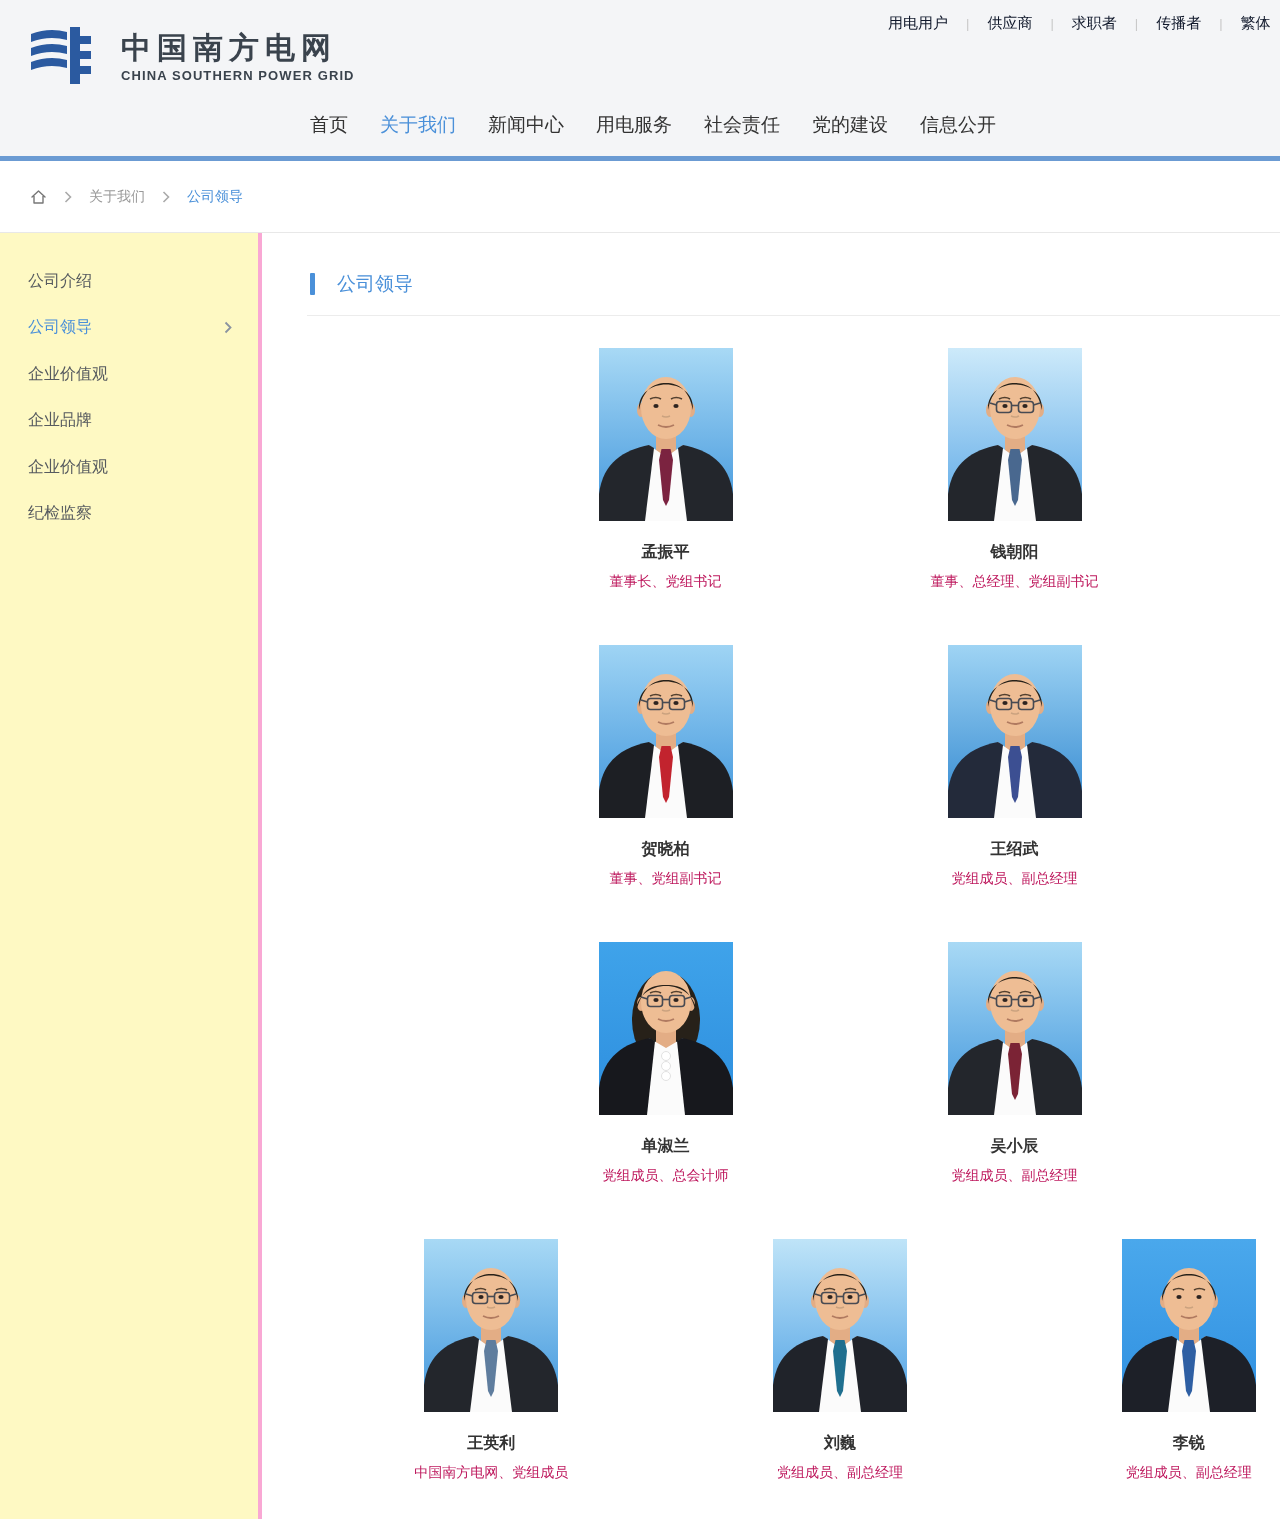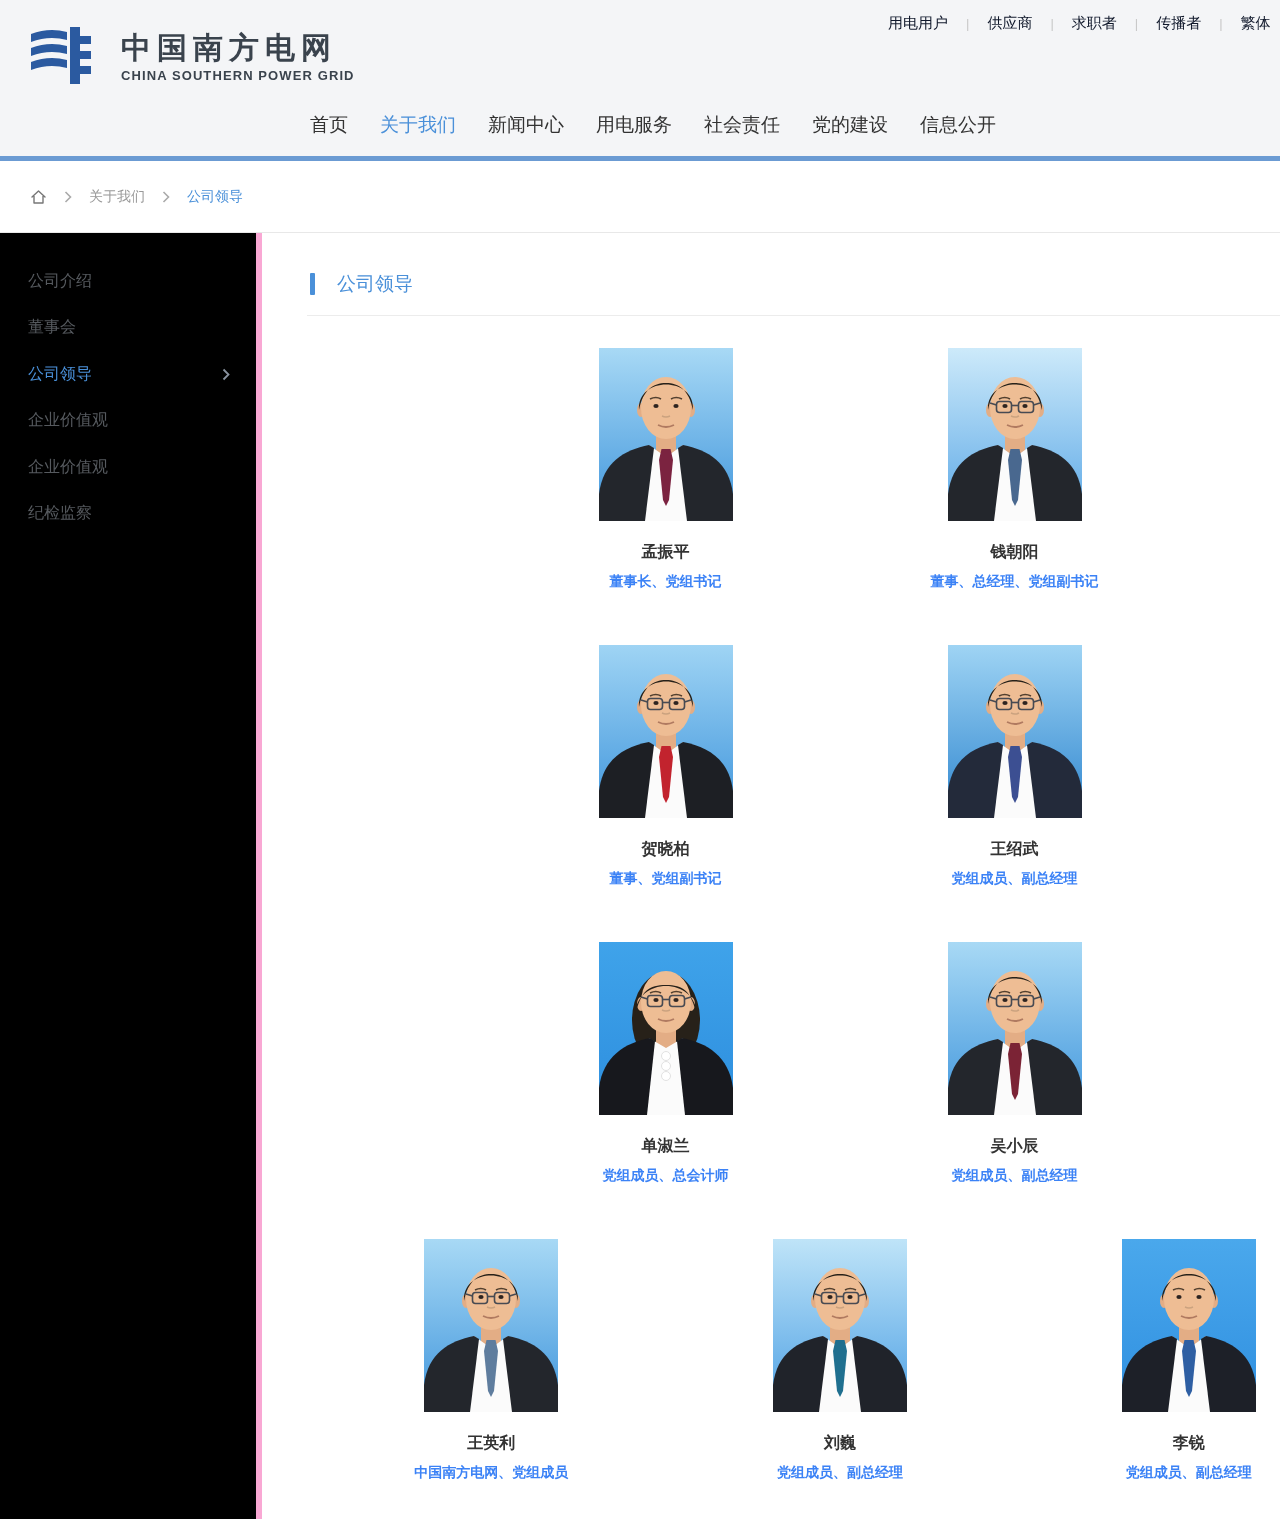--- a/index.html
+++ b/index.html
@@ -26,40 +26,40 @@
 
   
   .crumbs { position:absolute; left:30px; top:188px; display:flex; align-items:center; gap:17px;
             font-size:14px; color:#999; }
   .crumb-link { color:#999; cursor:pointer; text-decoration:none; }
   .crumb-cur { color:#4a90d9; cursor:pointer; text-decoration:none; }
   .crumb-divider { position:absolute; left:0; top:232px; width:1460px; height:1px; background:#e8e8e8; }
 
   
   .sidebar { position:absolute; left:0; top:233px; width:262px; height:1286px;
-             border-right:6px solid #f9a8d4; padding-top:25px; background:#000000; }
+             border-right:4px solid #f9a8d4; padding-top:25px; background:#fef9c3; }
   .side-item { height:46.5px; display:flex; align-items:center; justify-content:space-between;
                padding:0 26px 0 28px; font-size:16px; color:#565a5f; cursor:pointer; }
   .side-item span { color:inherit; }
   .side-item.active { color:#4a90d9; }
 
   
   .main { position:absolute; left:262px; top:233px; width:1198px; height:1286px; }
   .title-row { position:absolute; left:48px; top:38px; display:flex; align-items:center; gap:22px; }
   .tbar { width:5px; height:22px; background:#4a90d9; border-radius:1px; }
   .title-text { font-size:19px; color:#4a90d9; font-weight:500; }
   .title-divider { position:absolute; left:45px; top:82px; width:1110px; height:1px; background:#ececec; }
 
   .grid { position:absolute; left:55px; top:115px; width:1046px; }
   .leader-row { display:flex; justify-content:center; margin-bottom:54px; }
   .leader-cell { width:349px; text-align:center; }
   .photo { width:134px; height:173px; margin:0 auto; overflow:hidden; cursor:pointer; }
   .photo svg { display:block; }
   .lname { margin-top:21px; font-size:16px; font-weight:bold; color:#333; }
-  .lrole { margin-top:10px; font-size:14px; color:#3b82f6;font-weight:bold; }
+  .lrole { margin-top:10px; font-size:14px; color:#be185d; }
 </style>
 </head>
 <body>
 
 <div class="page">
 
   <header class="site-header">
     <div class="toplinks" id="toplinks">
         <a class="tl">用电用户</a>
         <span class="tl-sep">|</span>
@@ -114,31 +114,31 @@
       <polyline points="1.5,1 6.5,6 1.5,11" fill="none" stroke="#aaa" stroke-width="1.6"></polyline>
     </svg>
     <a class="crumb-cur">公司领导</a>
   </div>
   <div class="crumb-divider"></div>
 
   <aside class="sidebar" id="sidebar">
       <div class="side-item">
         <span>公司介绍</span>
       </div>
-      <div class="side-item">
-        <span>董事会</span>
-      </div>
       <div class="side-item active">
         <span>公司领导</span>
         <svg width="8" height="13" viewBox="0 0 8 13">
           <polyline points="1.5,1.5 6.5,6.5 1.5,11.5" fill="none" stroke="#8a93a0" stroke-width="1.8"></polyline>
         </svg>
       </div>
       <div class="side-item">
         <span>企业价值观</span>
+      </div>
+      <div class="side-item">
+        <span>企业品牌</span>
       </div>
       <div class="side-item">
         <span>企业价值观</span>
       </div>
       <div class="side-item">
         <span>纪检监察</span>
       </div>
     </aside>
 
   <main class="main">

